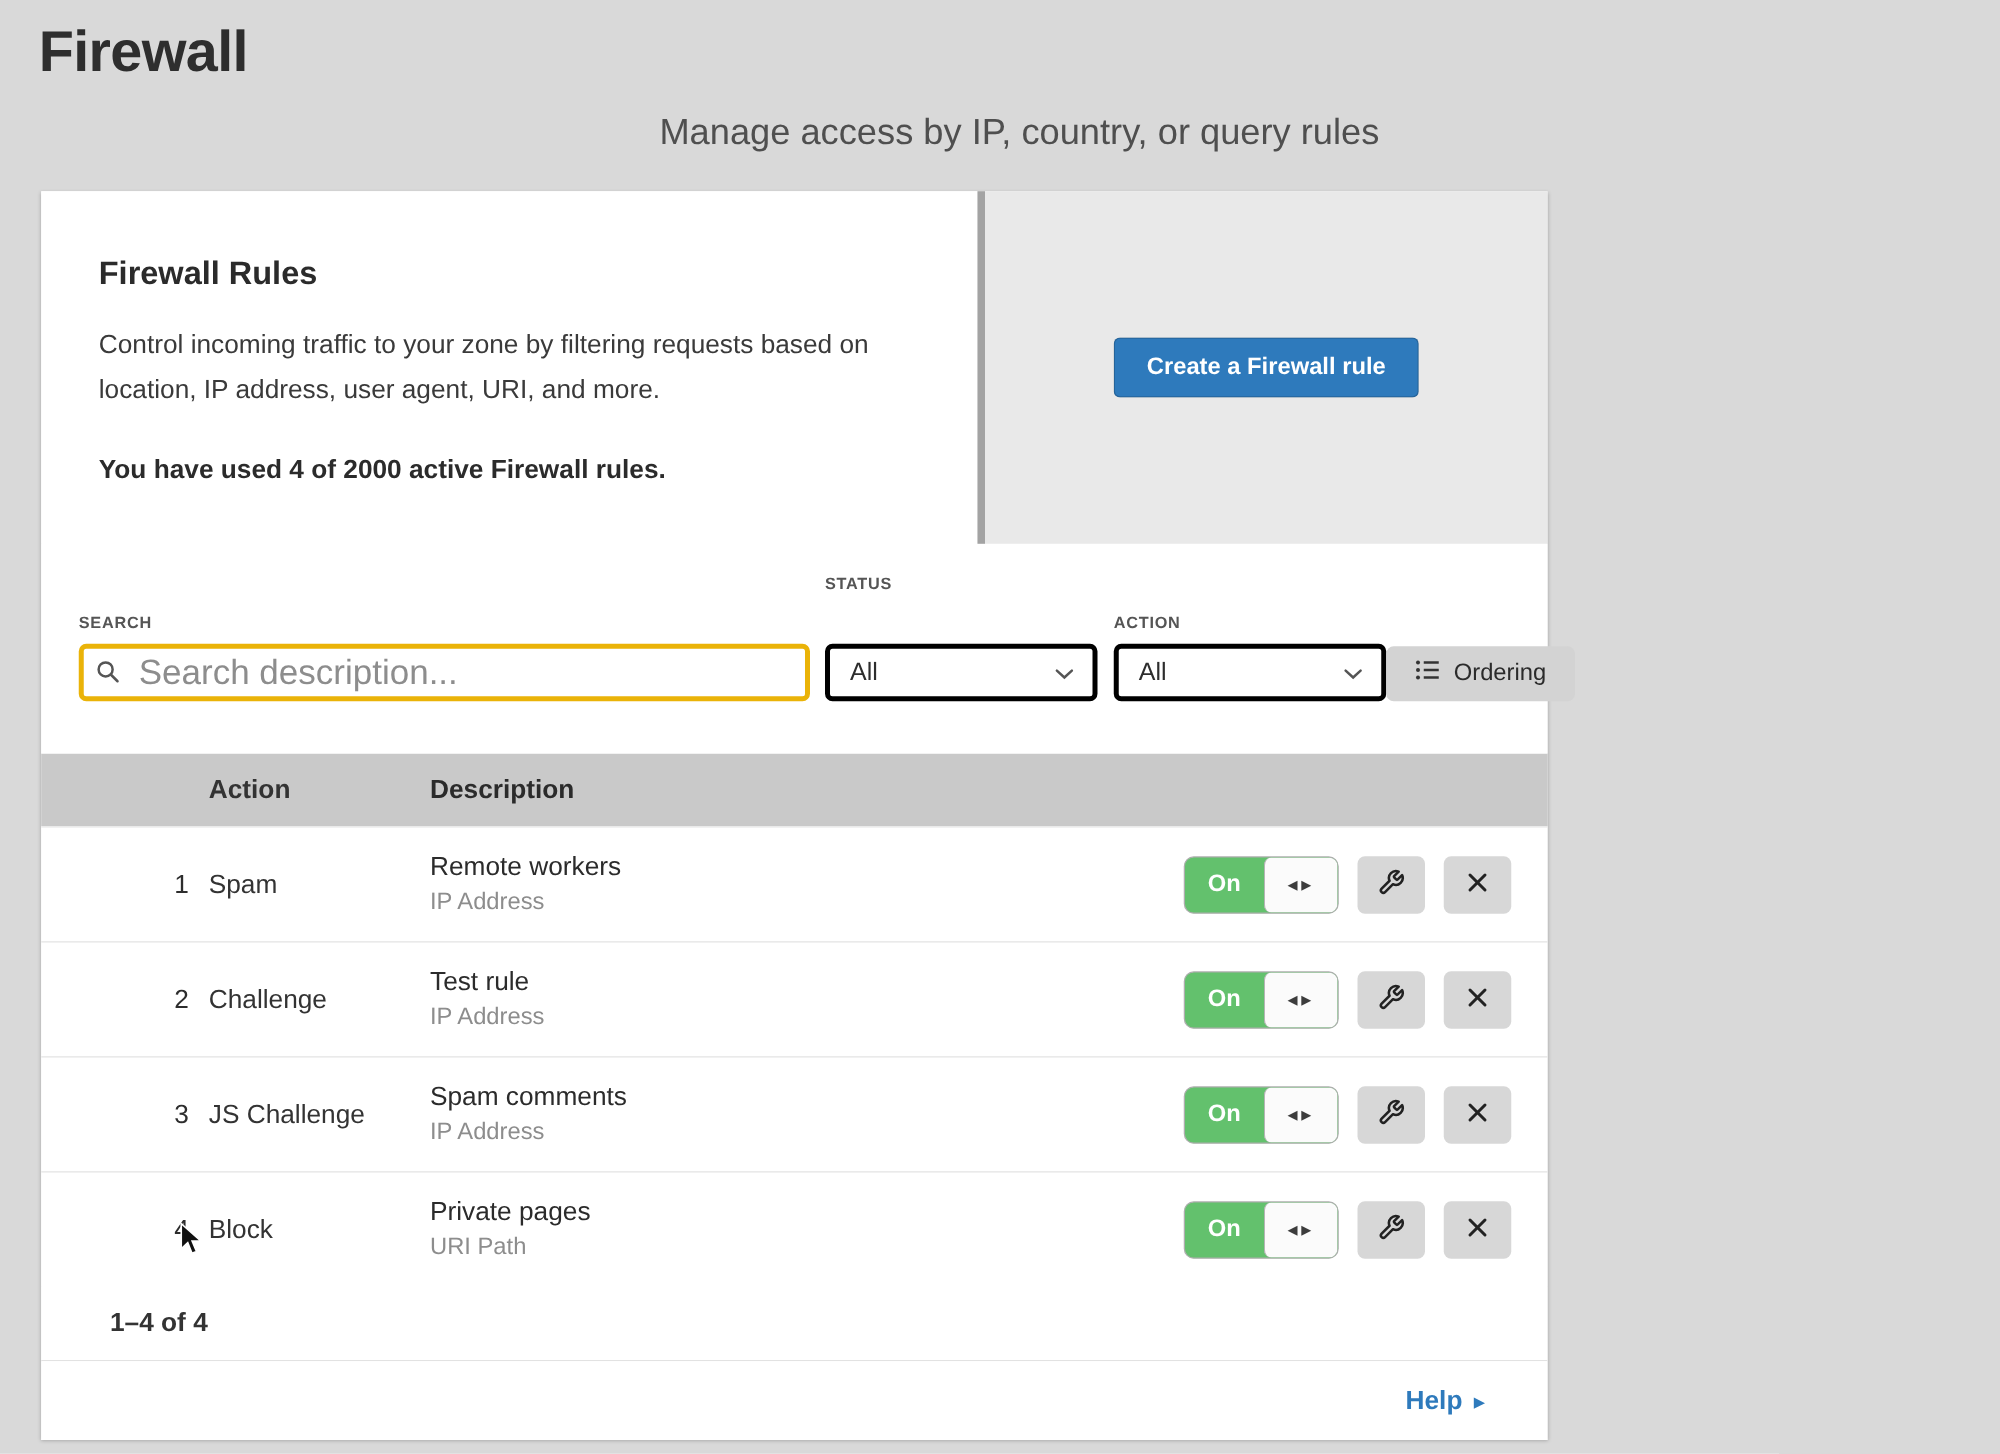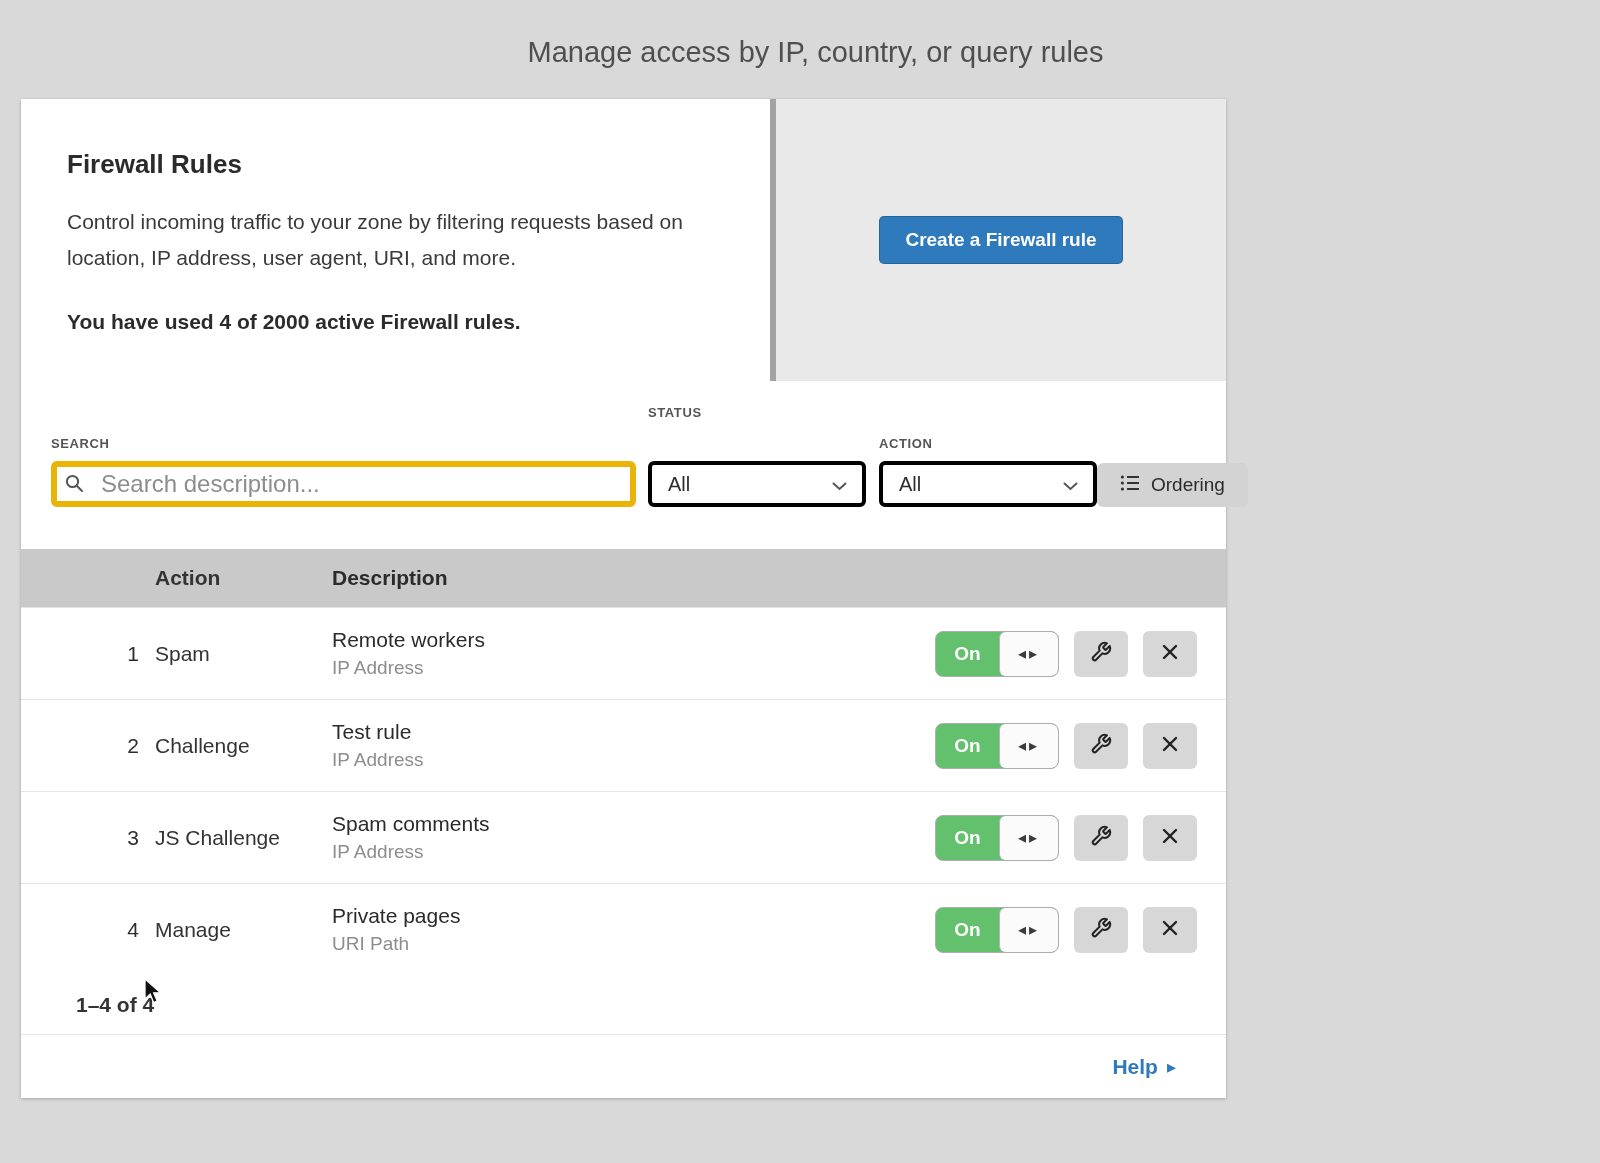--- a/index.html
+++ b/index.html
@@ -9,21 +9,21 @@
     font-family: "Liberation Sans", "DejaVu Sans", sans-serif;
     color: #2d2d2d;
     position: relative;
   }
   .page-header { padding: 14px 0 0 31px; }
   .page-title { font-size: 46px; font-weight: 600; color: #2e2e2e; letter-spacing: -0.5px; }
   .page-subtitle { font-size: 29px; font-weight: 400; color: #4f4f4f; margin-top: 22px; text-align: center; }
 
   .card {
     width: 1205px;
-    margin: 30px 0 0 21px;
+    margin: 30px 0 0 33px;
     background: #ffffff;
     box-shadow: 0 1px 3px rgba(0,0,0,0.25);
   }
 
   
   .card-top { display: flex; height: 282px; }
   .card-top-left { flex: 1; padding: 50px 70px 0 46px; background: #ffffff; }
   .card-heading { font-size: 26px; font-weight: 700; color: #2b2b2b; margin-bottom: 24px; }
   .card-description { font-size: 21px; line-height: 1.72; color: #3a3a3a; max-width: 950px; margin-bottom: 34px; }
   .card-usage { font-size: 21px; font-weight: 700; color: #2b2b2b; }
@@ -42,22 +42,22 @@
   }
 
   
   .filters { display: flex; align-items: flex-end; padding: 24px 27px 42px 30px; background: #fff; }
   .filter { display: flex; flex-direction: column; }
   .filter-label { font-size: 13px; font-weight: 700; letter-spacing: 0.6px; color: #555; margin-bottom: 10px; }
   .input-wrap { position: relative; }
   .search-icon-wrap { position: absolute; left: 14px; top: 13px; }
   .search-input {
     width: 585px; height: 46px;
-    border: 6px solid #eab308; border-radius: 6px;
-    font-size: 24px; font-family: inherit; color: #ec4899;
+    border: 4px solid #eab308; border-radius: 6px;
+    font-size: 28px; font-family: inherit; color: #ec4899;
     padding: 0 14px 0 44px; background: #fff; outline: none;
   }
   .search-input::placeholder { color: #8d8d8d; }
   .select {
     width: 218px; height: 46px;
     border: 4px solid #000000; border-radius: 6px; background: #fff;
     display: flex; align-items: center; justify-content: space-between;
     font-size: 20px; color: #2d2d2d; padding: 0 15px 0 16px; cursor: pointer;
   }
   .f-status { margin-left: 12px; gap: 31px; }
@@ -118,20 +118,21 @@
     display: flex; align-items: center; gap: 9px; cursor: pointer; text-decoration: none;
   }
   .help-arrow { font-size: 18px; line-height: 1; }
 
   .cursor { position: absolute; left: 142px; top: 978px; pointer-events: none; }
 </style>
 </head>
 <body>
 
 <div class="page-header">
+  <h1 class="page-title">Firewall</h1>
   <div class="page-subtitle">Manage access by IP, country, or query rules</div>
 </div>
 
 <div class="card">
 
   <div class="card-top">
     <div class="card-top-left">
       <h2 class="card-heading">Firewall Rules</h2>
       <p class="card-description">Control incoming traffic to your zone by filtering requests based on location, IP address, user agent, URI, and more.</p>
       <p class="card-usage">You have used 4 of 2000 active Firewall rules.</p>
@@ -285,21 +286,21 @@
               <line x1="3" y1="3" x2="15" y2="15" stroke="#222" stroke-width="2.4" stroke-linecap="round"></line>
               <line x1="15" y1="3" x2="3" y2="15" stroke="#222" stroke-width="2.4" stroke-linecap="round"></line>
             </svg>
         </span>
       </button>
     </div>
   </div>
 
   <div class="table-row">
     <div class="cell-num">4</div>
-    <div class="cell-action">Manage</div>
+    <div class="cell-action">Block</div>
     <div class="cell-desc">
       <div class="desc-main">Private pages</div>
       <div class="desc-sub">URI Path</div>
     </div>
     <div class="controls">
       <div class="toggle">
         <span class="toggle-on">On</span>
         <span class="toggle-knob">◂▸</span>
       </div>
       <button class="icon-btn">

